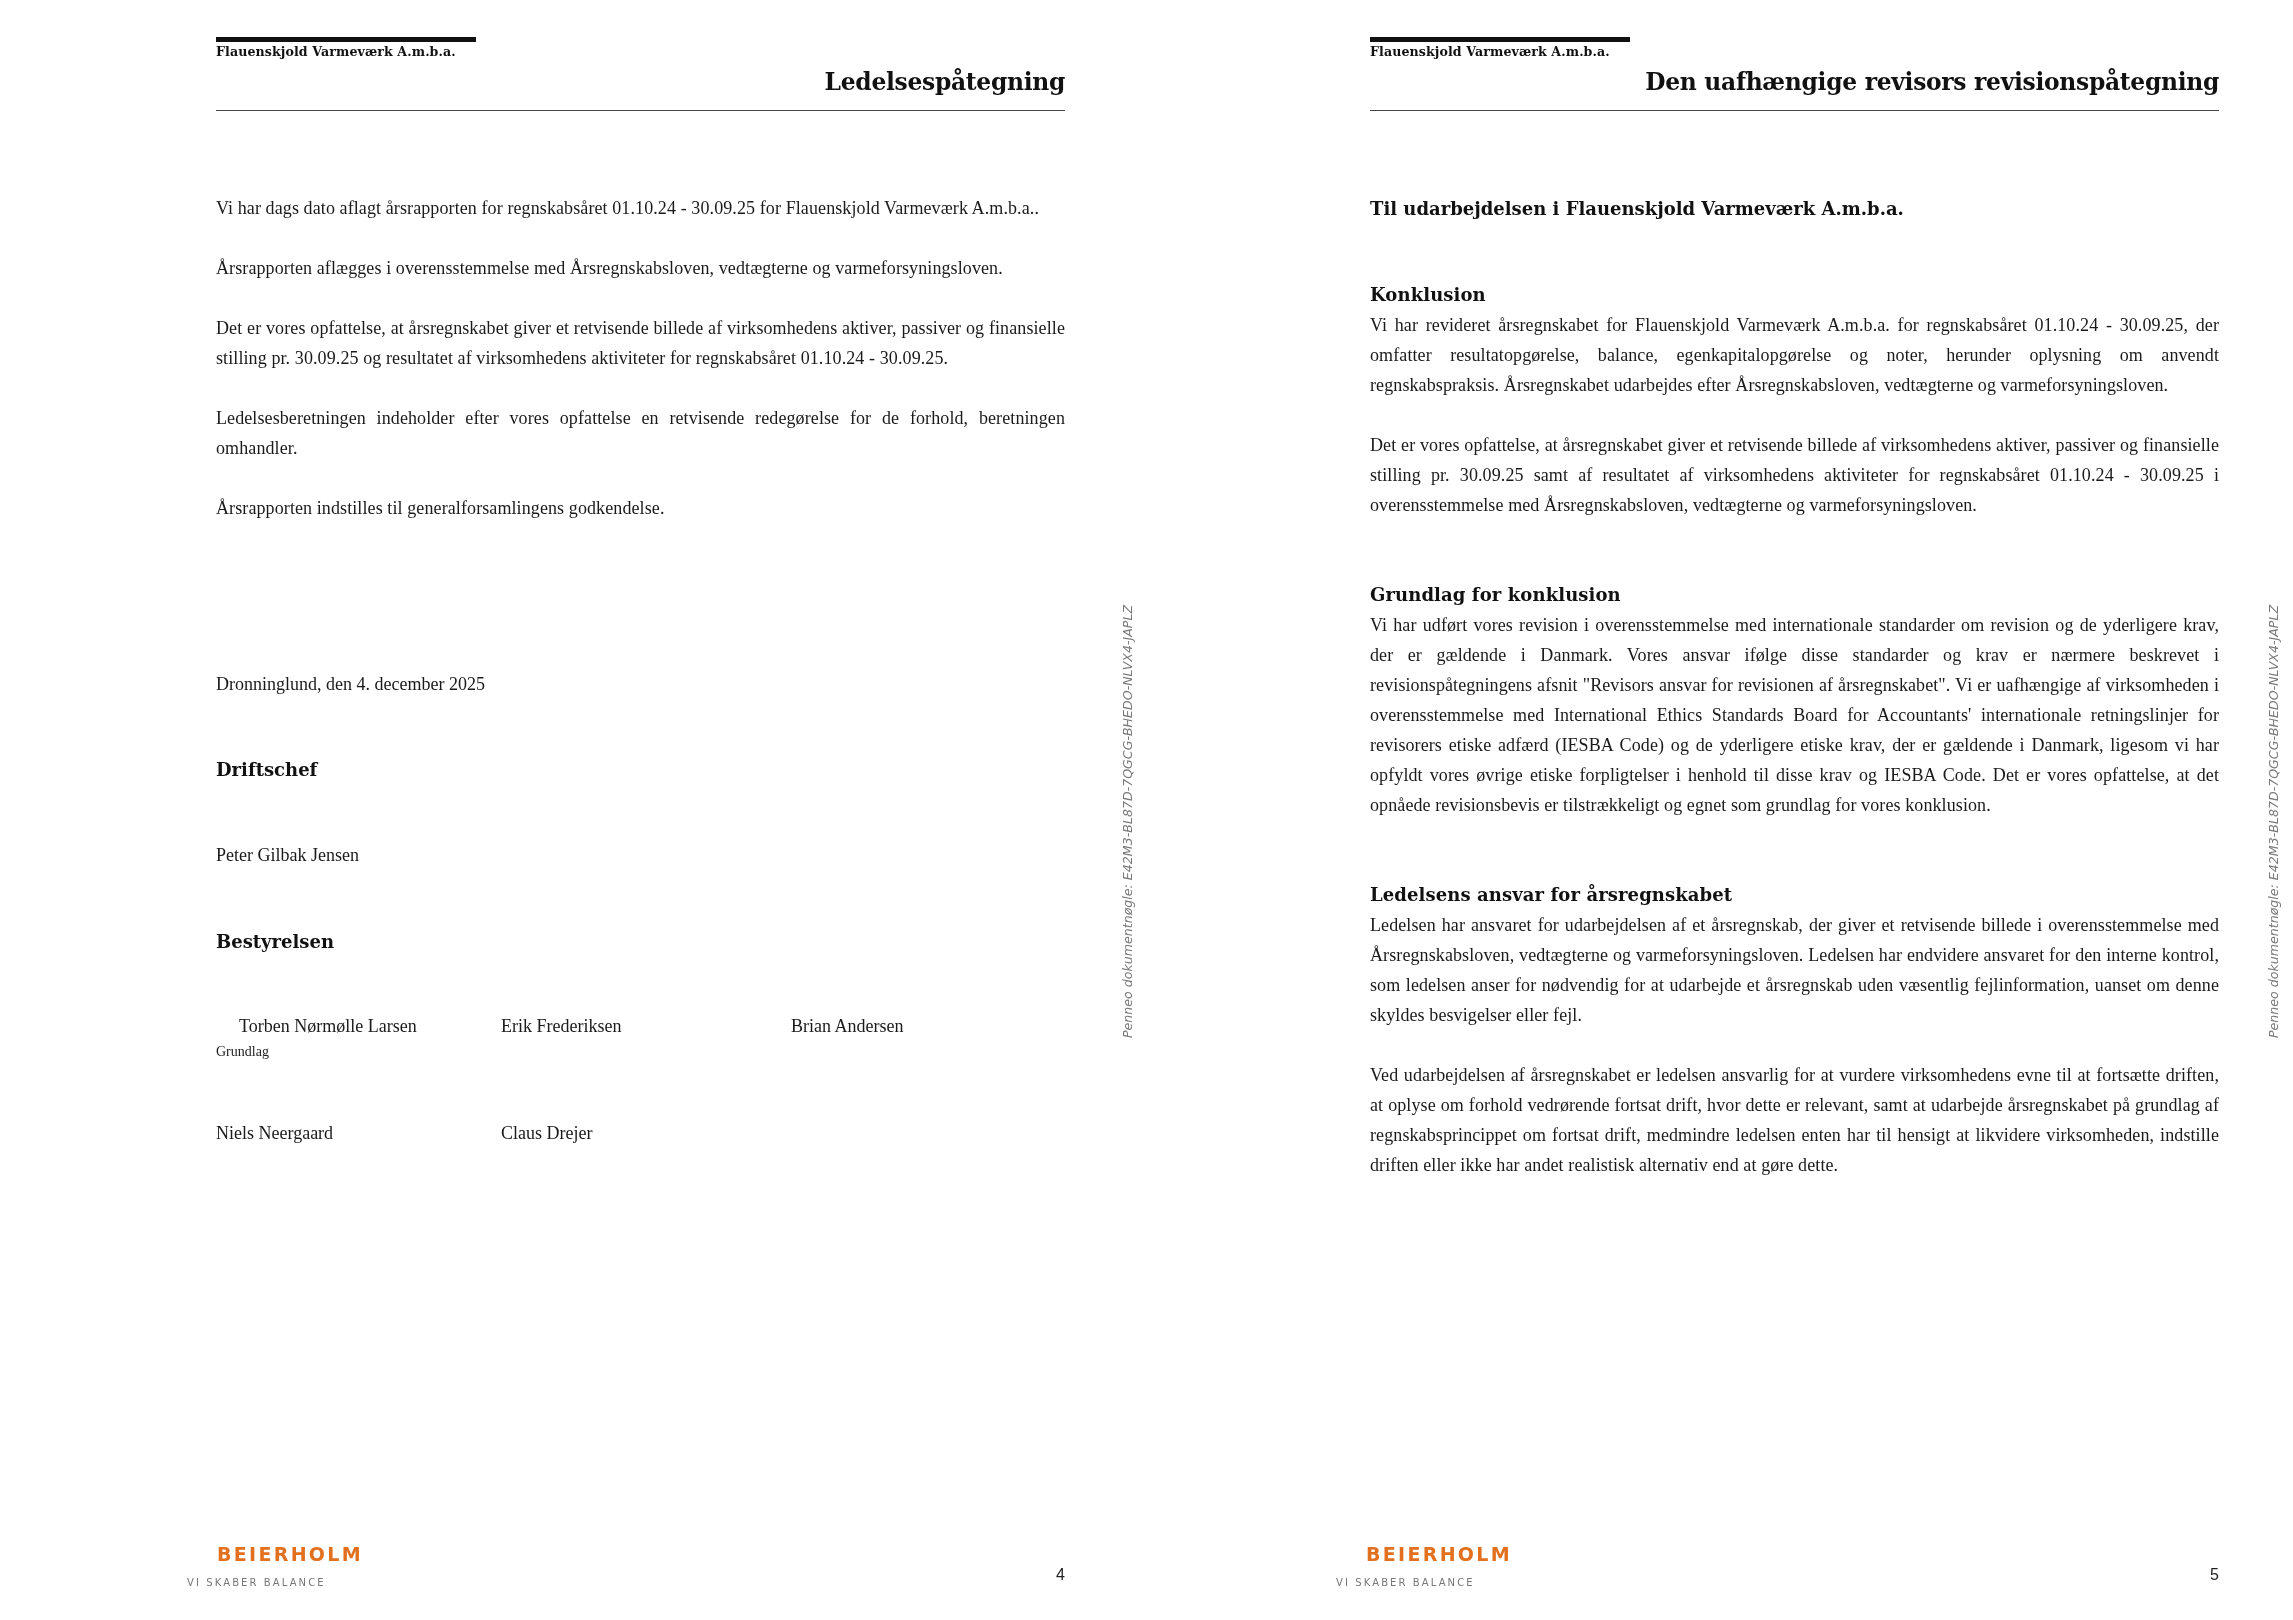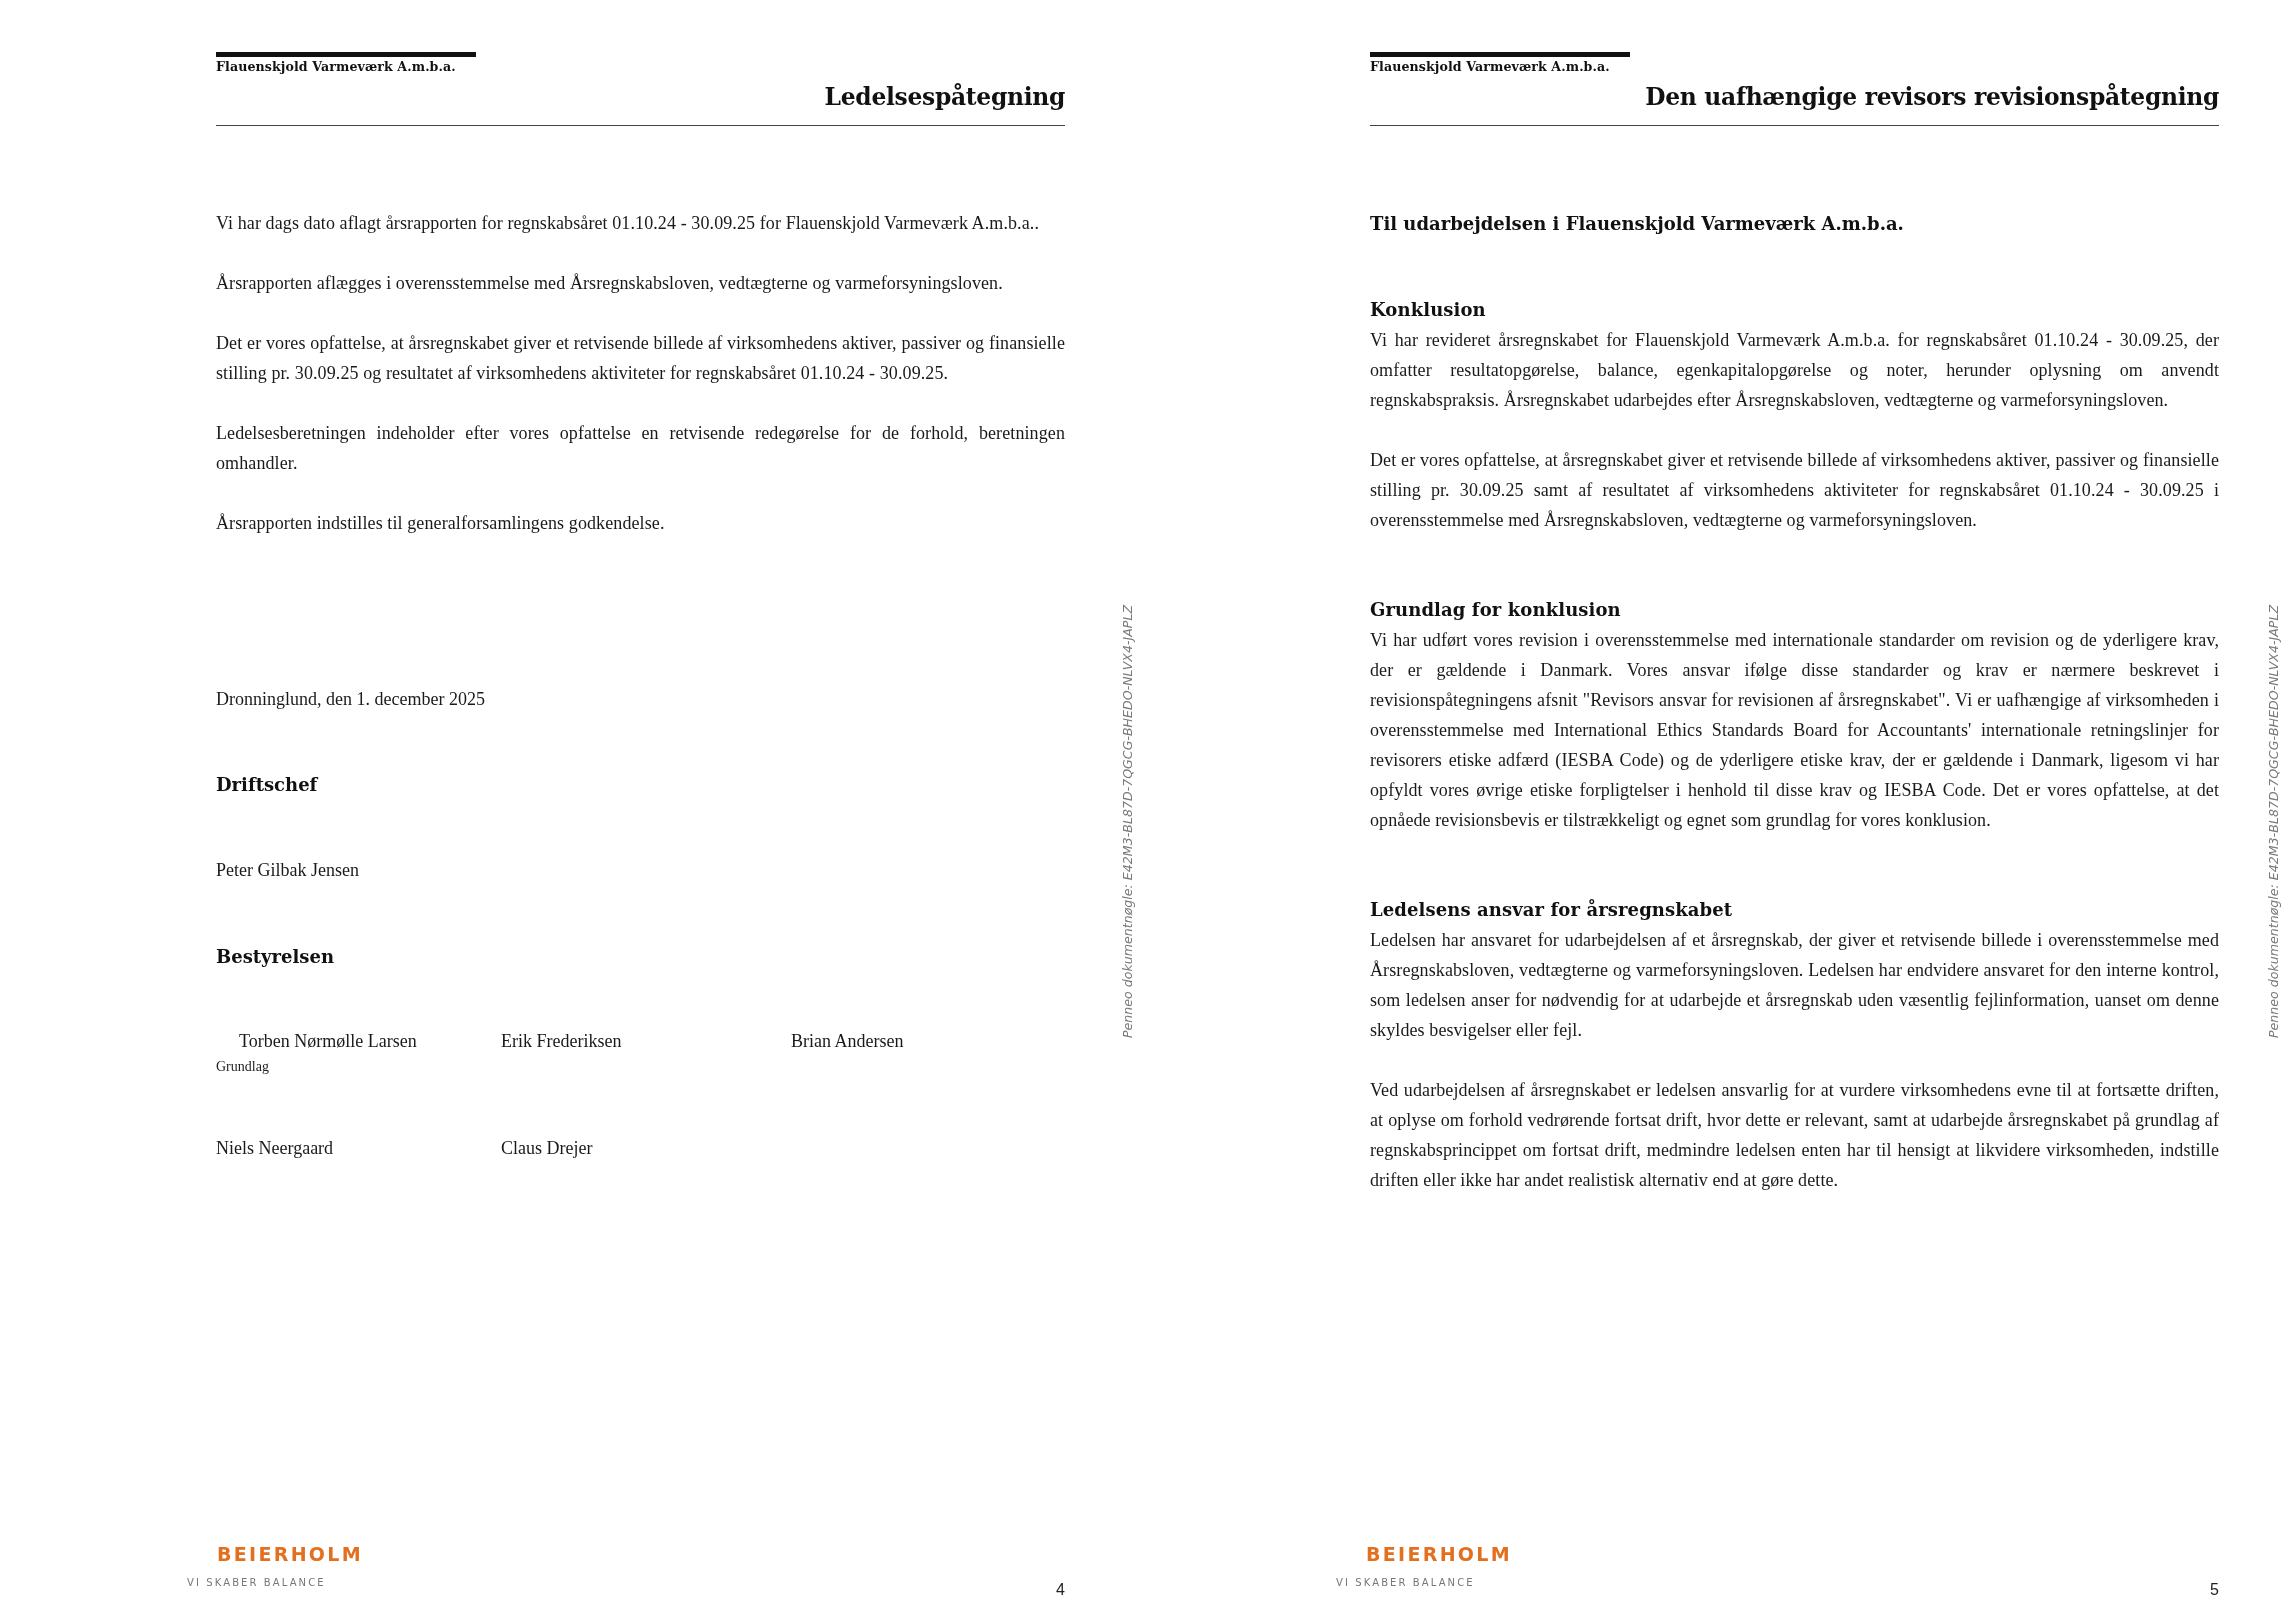--- a/index.html
+++ b/index.html
@@ -1,18 +1,18 @@
 <!DOCTYPE html>
 <html style="font-size:15px"><head>
   <meta charset="utf-8">
   <style>
     html, body { margin: 0; padding: 0; background: #ffffff; }
     body { width: 2294px; height: 1621px; position: relative; overflow: hidden;
            font-family: "DejaVu Serif", serif; color: #1a1a1a; }
-    .page { position: absolute; top: 16px; height: 1163px; }
+    .page { position: absolute; top: 1px; height: 1163px; }
     .page-left { left: 216px; width: 849px; }
     .page-right { left: 1370px; width: 849px; }
 
     .head-bar { position: absolute; left: 0; top: 36px; width: 260px; height: 4.7px; background: #111; }
     .company { position: absolute; left: 0; top: 43px; font-family: "DejaVu Serif", serif;
                font-weight: bold; font-size: 12.6px; color: #111; letter-spacing: 0.1px; }
     .title { position: absolute; right: 0; top: 67px; font-family: "DejaVu Serif", serif;
              font-weight: bold; font-size: 23.4px; color: #111; white-space: nowrap; letter-spacing: -0.3px; }
     .rule { position: absolute; left: 0; right: 0; top: 109px; height: 0; border-top: 1.4px solid #444; }
 
@@ -44,21 +44,21 @@
   <div class="rule"></div>
 
   <div class="body" style="top:192px;">
     <p>Vi har dags dato aflagt årsrapporten for regnskabsåret 01.10.24 - 30.09.25 for Flauenskjold Varmeværk A.m.b.a..</p>
     <p style="margin-top:30px;">Årsrapporten aflægges i overensstemmelse med Årsregnskabsloven, vedtægterne og varmeforsyningsloven.</p>
     <p style="margin-top:30px;">Det er vores opfattelse, at årsregnskabet giver et retvisende billede af virksomhedens aktiver, passiver og finansielle stilling pr. 30.09.25 og resultatet af virksomhedens aktiviteter for regn­skabsåret 01.10.24 - 30.09.25.</p>
     <p style="margin-top:30px;">Ledelsesberetningen indeholder efter vores opfattelse en retvisende redegørelse for de for­hold, beretningen omhandler.</p>
     <p style="margin-top:30px;">Årsrapporten indstilles til generalforsamlingens godkendelse.</p>
   </div>
 
-  <div class="plain" style="top:668px;">Dronninglund, den 1. december 2025</div>
+  <div class="plain" style="top:668px;">Dronninglund, den 4. december 2025</div>
 
   <div class="heading" style="position:absolute; left:0; top:754px;">Driftschef</div>
   <div class="plain" style="top:839px;">Peter Gilbak Jensen</div>
 
   <div class="heading" style="position:absolute; left:0; top:926px;">Bestyrelsen</div>
 
   <div class="sig" style="left:0; top:1015px;margin-left:23px;">Torben Nørmølle Larsen</div>
   <div class="sig-role" style="left:0; top:1043px;">Grundlag</div>
   <div class="sig" style="left:285px; top:1015px;">Erik Frederiksen</div>
   <div class="sig" style="left:575px; top:1015px;">Brian Andersen</div>

